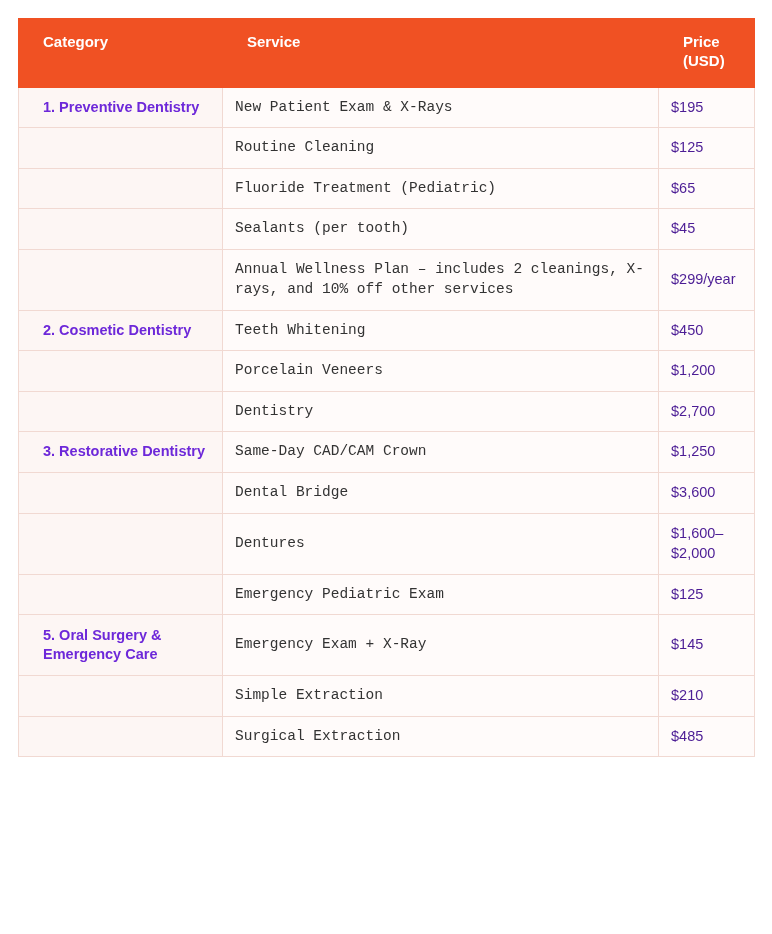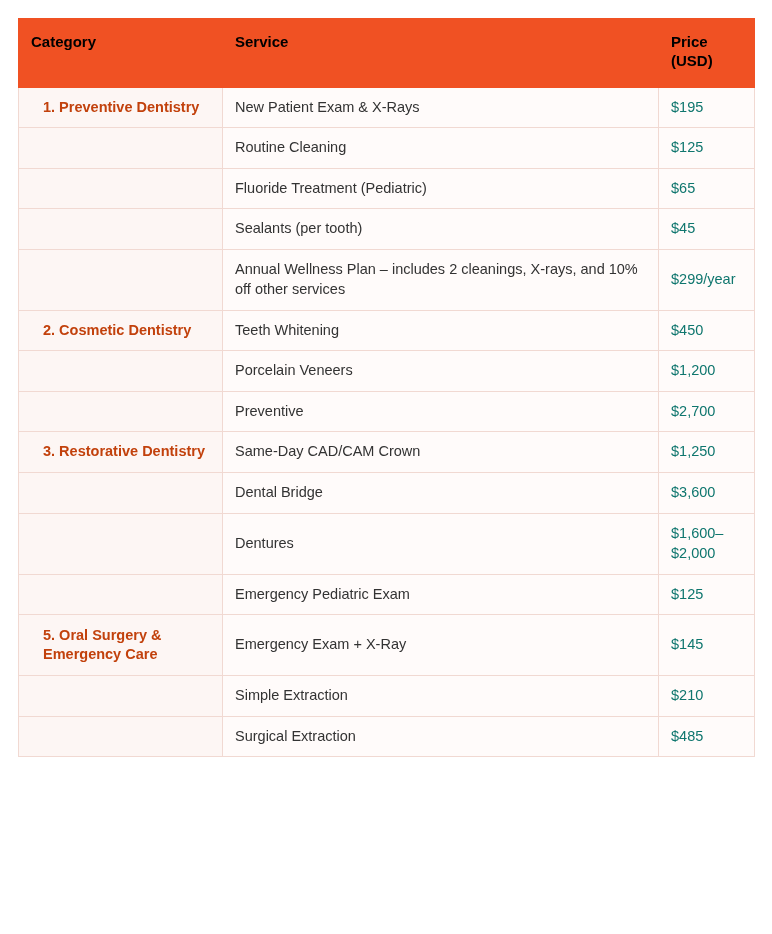--- a/index.html
+++ b/index.html
@@ -24,53 +24,54 @@
     table-layout: fixed;
     font-size: 14.5px;
     color: #2b2b2b;
   }
   table.price-table col.col-category { width: 204px; }
   table.price-table col.col-service  { width: 436px; }
   table.price-table col.col-price    { width: 96px; }
 
   thead th {
     background: #f05123;
-    color: #000000;
+    color: #ffffff;
     font-weight: bold;
     font-size: 15px;
     text-align: left;
     vertical-align: top;
-    padding: 14px 12px 16px 12px;
+    padding: 14px 12px 16px 24px;
     border: 1px solid #f05123;
     line-height: 1.25;
   }
   tbody td {
     border: 1px solid #f1d9d2;
     padding: 10px 12px;
     vertical-align: middle;
     line-height: 1.35;
     background: #fdf6f4;
     height: 18px;
   }
   tbody td.category {
     font-weight: bold;
-    color: #c2410c;
+    color: #6d28d9;
     background: #fdf6f4;
     padding-left: 24px;
   }
   tbody td.category.empty {
     font-weight: normal;
   }
   tbody td.service {
     background: #fffbfa;
     color: #333333;
+    font-family: Liberation Mono, monospace;
   }
   tbody td.price {
     background: #fffbfa;
-    color: #0f766e;
+    color: #4c1d95;
   }
   tbody tr.tall td { height: 40px; }
 </style>
 </head>
 <body>
 
 <div class="page">
   <table class="price-table">
     <colgroup>
       <col class="col-category">
@@ -118,21 +119,21 @@
           <td class="service">Teeth Whitening</td>
           <td class="price">$450</td>
         </tr>
         <tr>
           <td class="category empty"></td>
           <td class="service">Porcelain Veneers</td>
           <td class="price">$1,200</td>
         </tr>
         <tr>
           <td class="category empty"></td>
-          <td class="service">Preventive</td>
+          <td class="service">Dentistry</td>
           <td class="price">$2,700</td>
         </tr>
         <tr>
           <td class="category">3. Restorative Dentistry</td>
           <td class="service">Same-Day CAD/CAM Crown</td>
           <td class="price">$1,250</td>
         </tr>
         <tr>
           <td class="category empty"></td>
           <td class="service">Dental Bridge</td>

